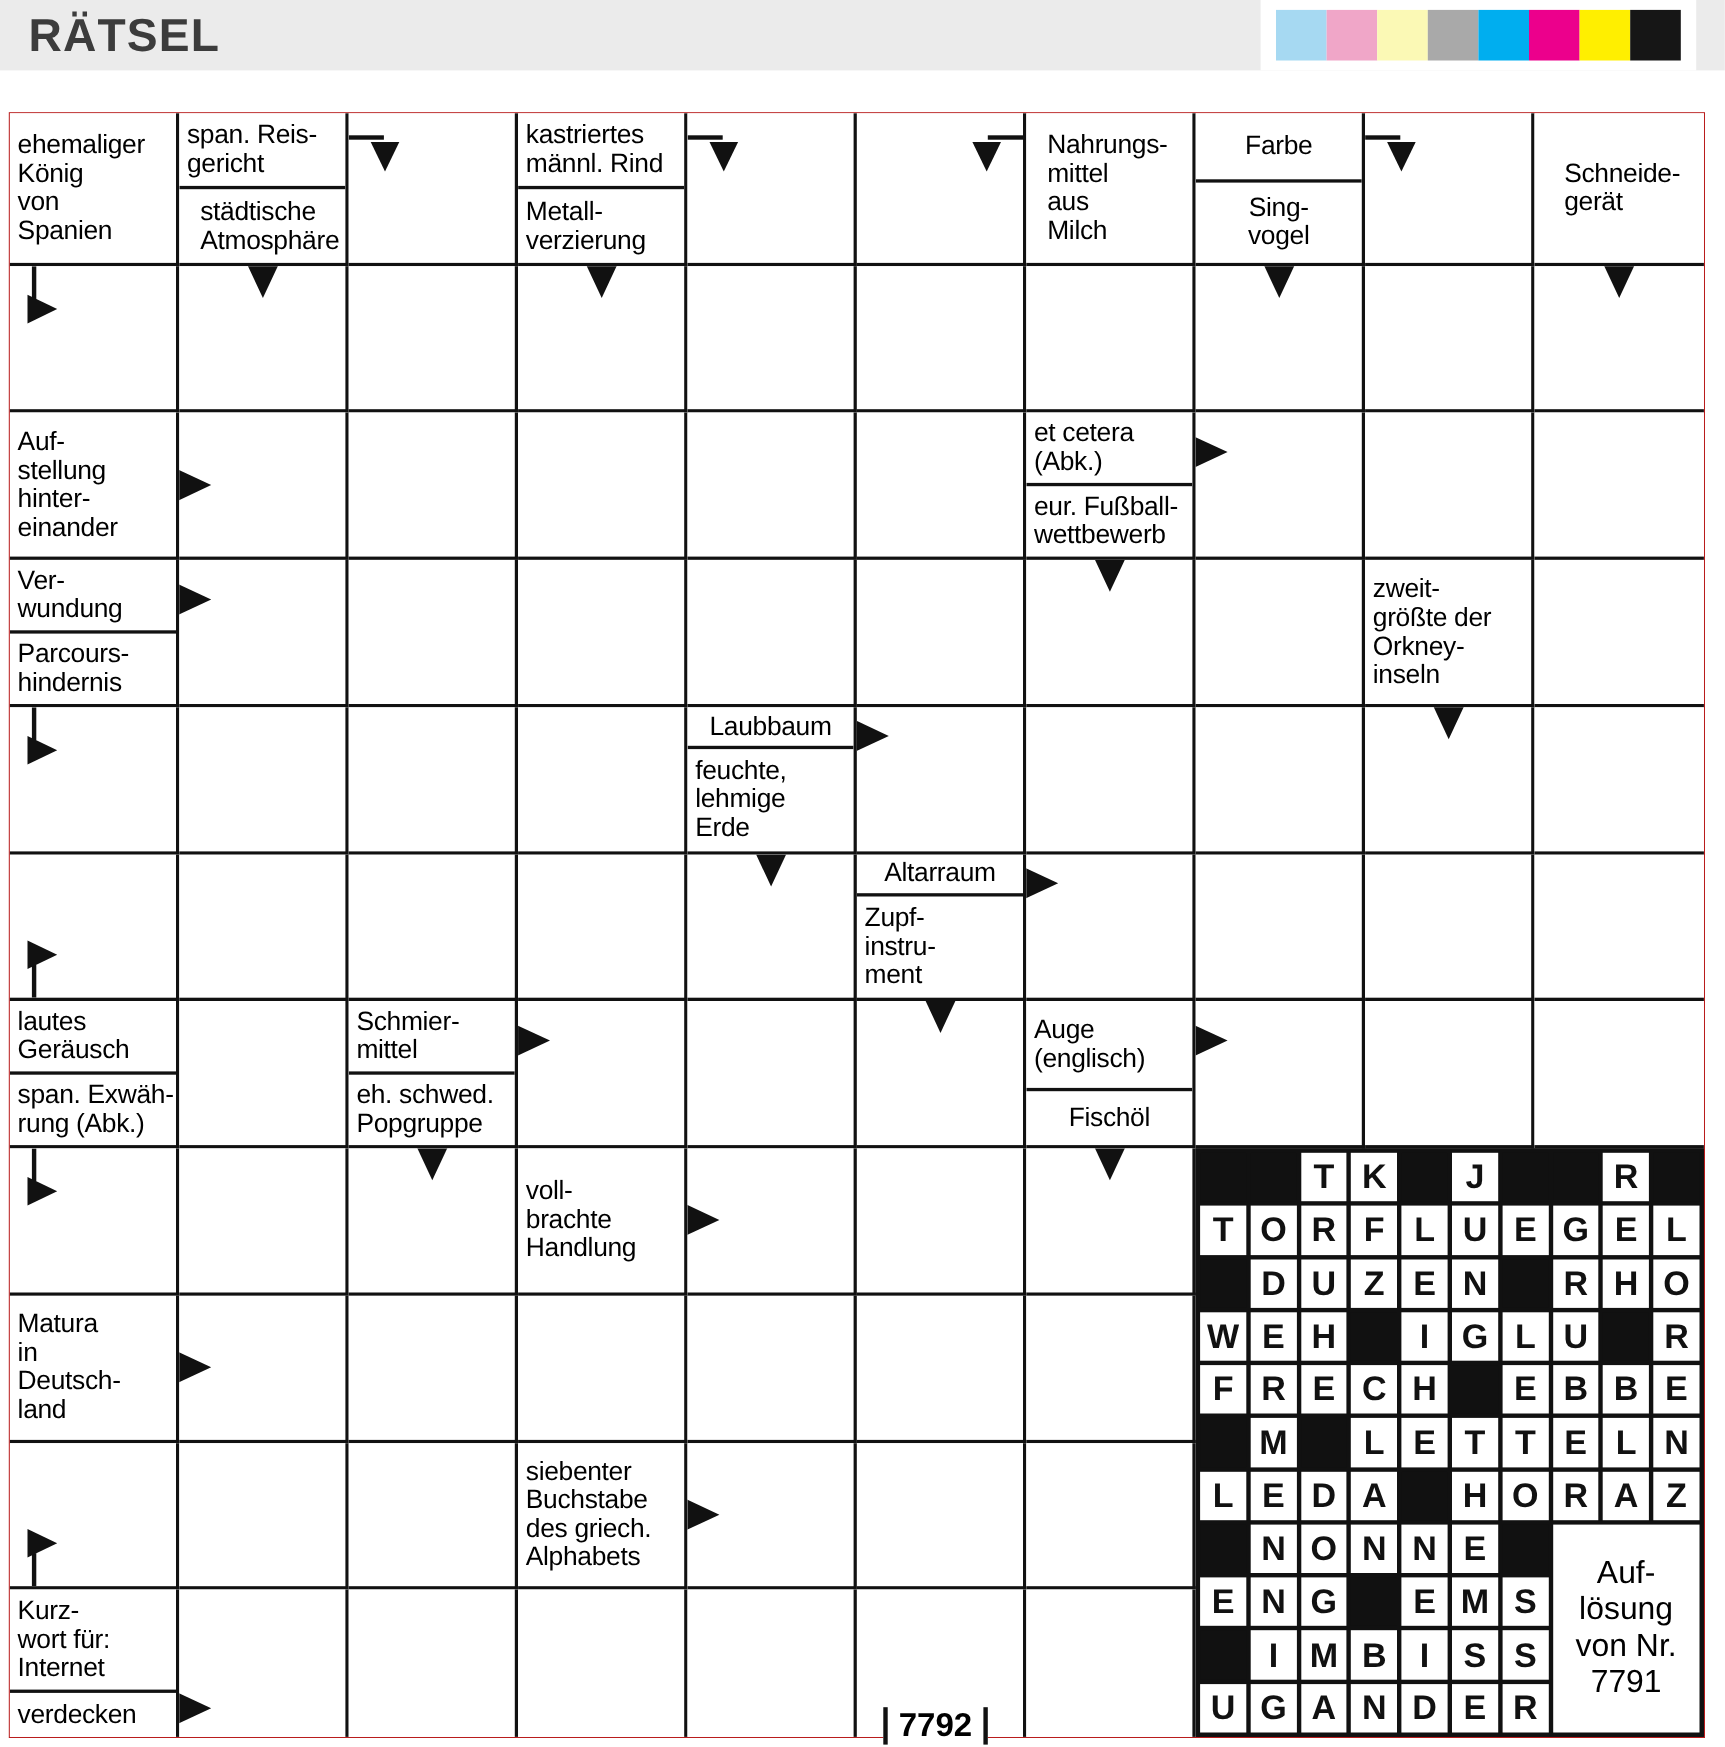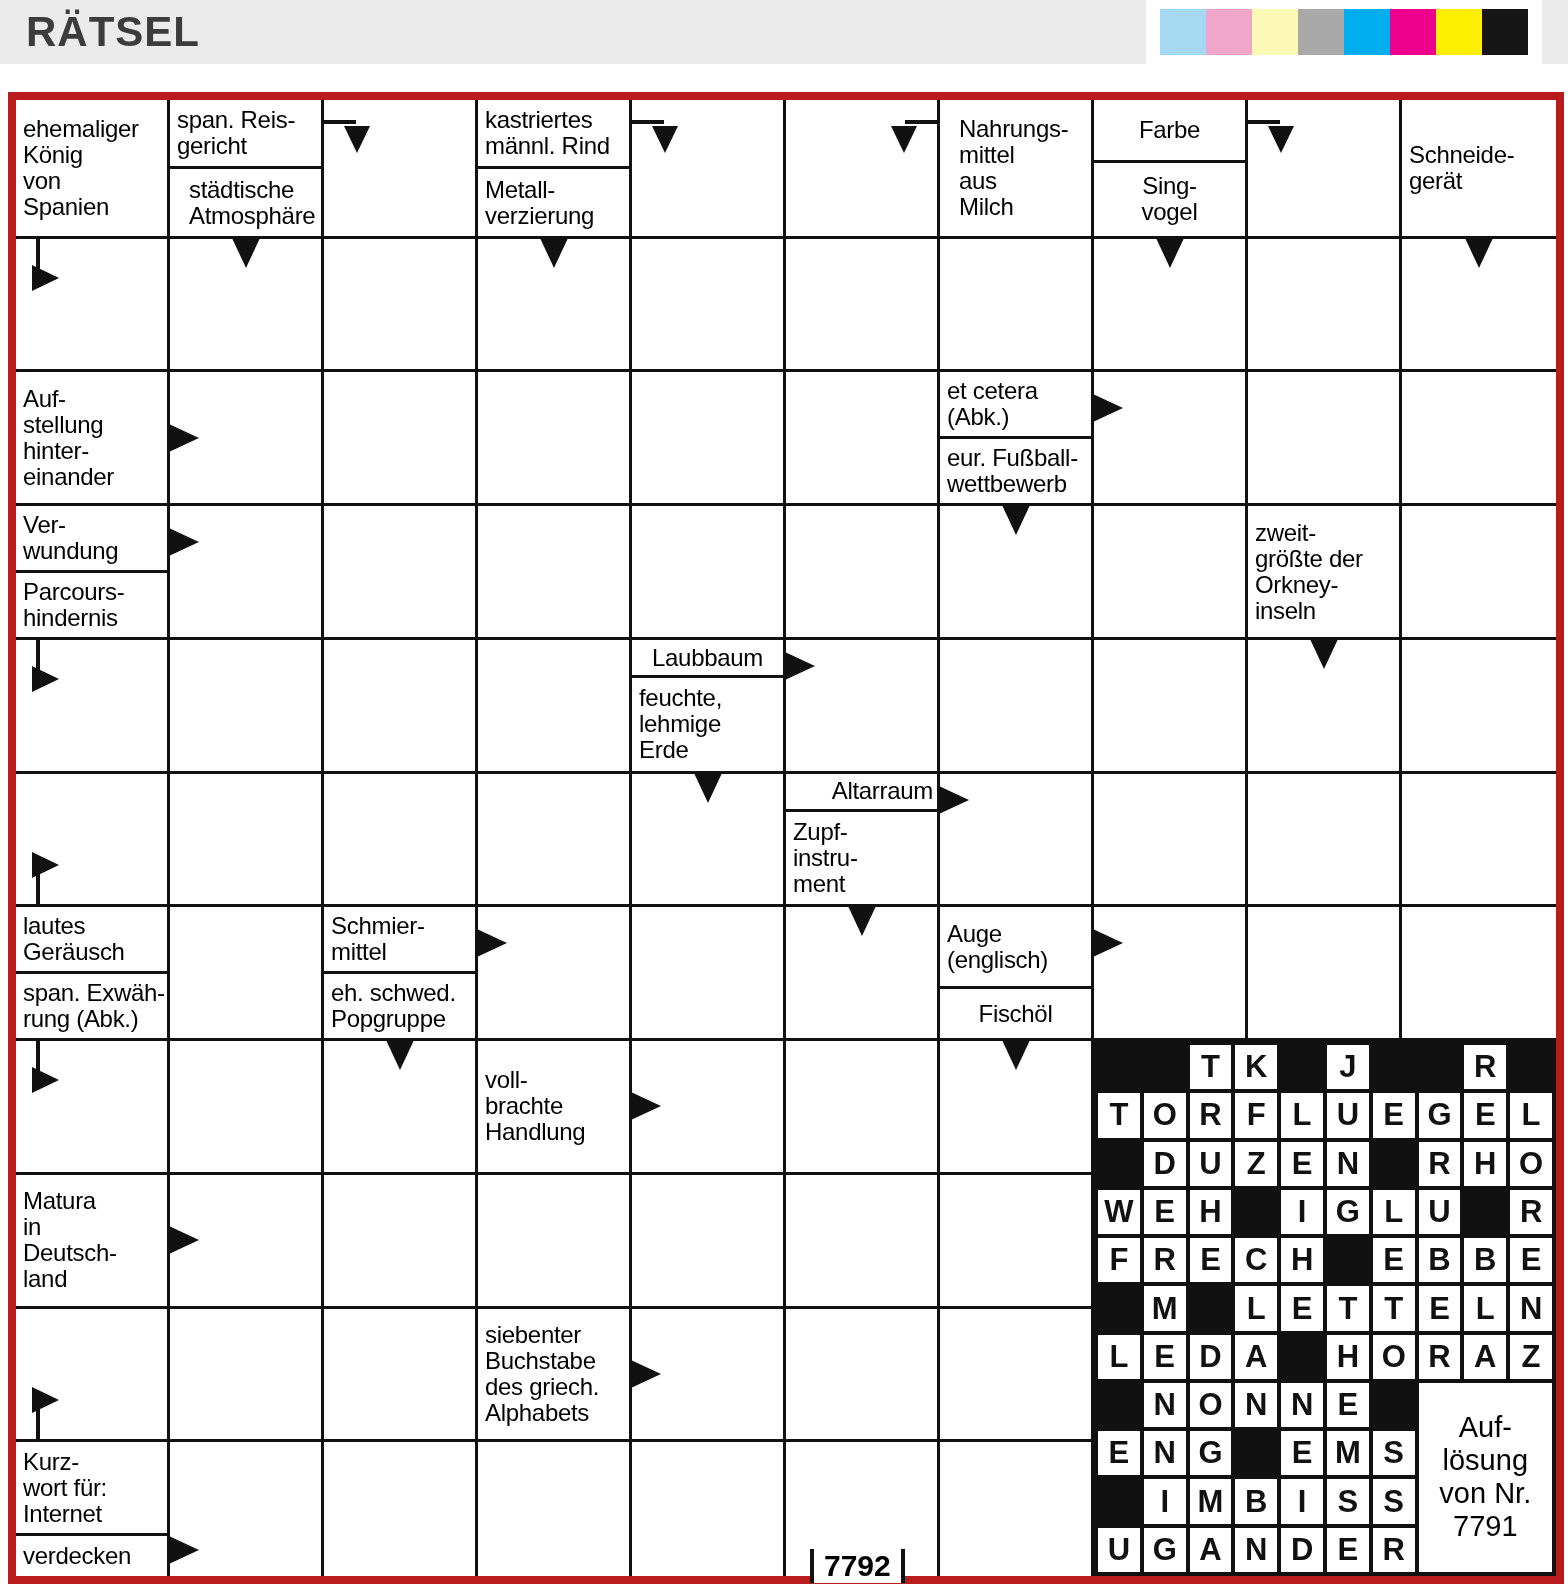--- a/index.html
+++ b/index.html
@@ -4,21 +4,21 @@
 <style>
   html,body{margin:0;padding:0}
   body{width:1568px;height:1588px;position:relative;background:#fff;
        font-family:"Liberation Sans",sans-serif;color:#000;overflow:hidden}
 
   .header-band{position:absolute;left:0;top:0;width:1568px;height:64px;background:#ebebeb}
   .title{position:absolute;left:26px;top:8px;font-size:42px;font-weight:bold;color:#3c3c3c;letter-spacing:1px}
   .color-bar{position:absolute;right:26px;top:0;height:64px;background:#fff;display:flex;align-items:center;padding:0 14px}
   .swatch{width:46px;height:46px}
 
-  .grid-wrap{position:absolute;left:8px;top:92px;width:1540px;height:1476px;border:8px solid #b91c1c;background:#fff}
+  .grid-wrap{position:absolute;left:8px;top:102px;width:1540px;height:1476px;border:1px solid #b91c1c;background:#fff}
   .grid{display:grid;width:100%;height:100%;grid-template-columns:repeat(10,1fr);grid-template-rows:138fr repeat(10,133fr)}
   .cell{position:relative;background:#fff;border-right:3px solid #111;border-bottom:3px solid #111;overflow:hidden}
   .cell.lc{border-right:none}
   .cell.lr{border-bottom:none}
 
   .clue{display:flex;flex-direction:column}
   .clue-sec{display:flex;flex-direction:column;justify-content:center;padding:1px 4px 1px 7px;
             font-size:24px;line-height:26px;letter-spacing:-0.3px}
   .clue-sec div{white-space:nowrap}
   .clue-sec.divb{border-bottom:3px solid #111}
@@ -129,21 +129,21 @@
         </div>
         <div class="clue-sec ctr" style="flex-grow: 55; flex-basis: 0px;">
           <div>Sing-</div>
           <div>vogel</div>
         </div>
       </div>
       <div class="cell">
         <div class="arrow a-hook-dl"></div>
       </div>
       <div class="cell lc clue">
-        <div class="clue-sec" style="flex-grow: 1; flex-basis: 0px;">
+        <div class="clue-sec" style="flex-grow: 1; flex-basis: 0px; margin-left: 20px;">
           <div>Schneide-</div>
           <div>gerät</div>
         </div>
       </div>
       <div class="cell">
         <div class="arrow a-hook-rt"></div>
       </div>
       <div class="cell">
         <div class="arrow a-down"></div>
       </div>
@@ -249,21 +249,21 @@
       <div class="cell">
         <div class="arrow a-hook-rb"></div>
       </div>
       <div class="cell"></div>
       <div class="cell"></div>
       <div class="cell"></div>
       <div class="cell">
         <div class="arrow a-down"></div>
       </div>
       <div class="cell clue">
-        <div class="clue-sec ctr divb" style="flex-grow: 27; flex-basis: 0px; align-items: flex-end;">
+        <div class="clue-sec ctr divb" style="flex-grow: 27; flex-basis: 0px;">
           <div>Altarraum</div>
         </div>
         <div class="clue-sec" style="flex-grow: 73; flex-basis: 0px;">
           <div>Zupf-</div>
           <div>instru-</div>
           <div>ment</div>
         </div>
       </div>
       <div class="cell">
         <div class="arrow a-right v-t1"></div>

